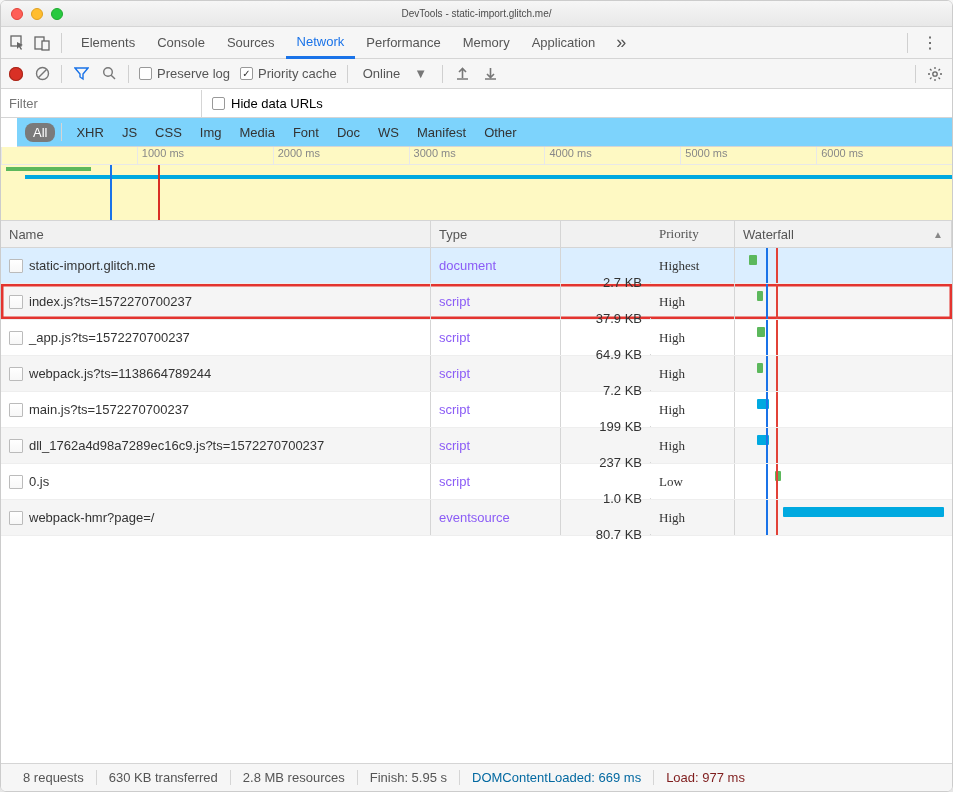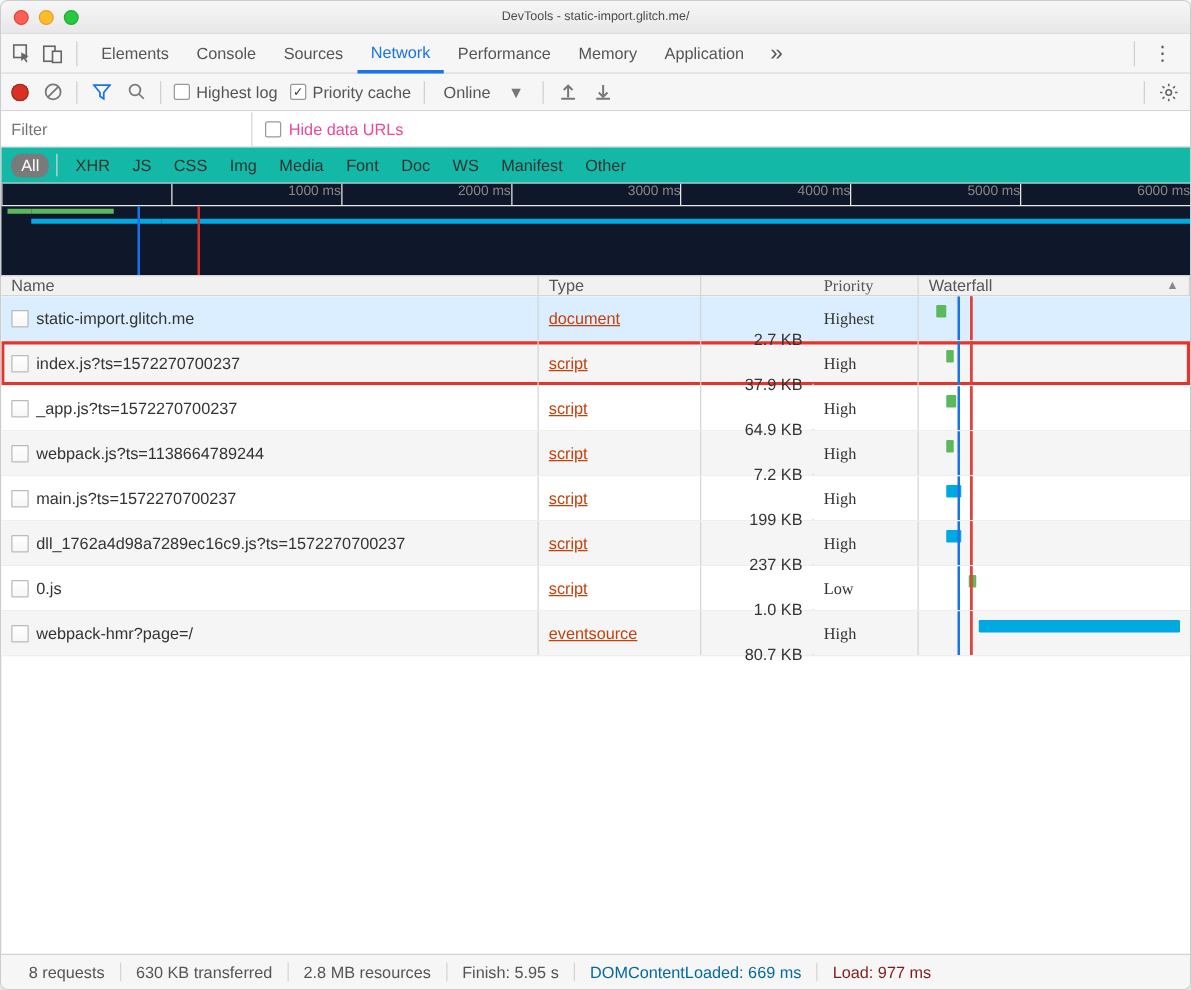--- a/index.html
+++ b/index.html
@@ -80,53 +80,52 @@
     display:flex;
     align-items:center;
     border-bottom:1px solid #d5d5d5;
     height:29px;
     background:#fff;
   }
   .filterbar input {
     border:none; outline:none; height:27px; padding:0 8px; width:200px; font-size:13px; color:#888;
   }
   .filterbar .fsep { width:1px; height:27px; background:#d5d5d5;}
-  .filterbar .chk { display:flex; align-items:center; gap:6px; padding-left:10px; color:#ec4899;text-align:right;}
+  .filterbar .chk { display:flex; align-items:center; gap:6px; padding-left:10px; color:#000000;text-align:right;}
   .filterbar .chk .box { width:13px; height:13px; border:1px solid #999; border-radius:2px;}
 
   
   .typerow {
     display:flex; align-items:center; gap:6px;
-    height:29px; padding:0 8px; border-bottom:1px solid #d5d5d5; background:#14b8a6;
+    height:29px; padding:0 8px; border-bottom:1px solid #d5d5d5; background:#7dd3fc;margin-left:16px;
   }
   .pill { padding:2px 8px; border-radius:8px; color:#333; cursor:pointer; font-size:13px;}
   .pill.active { background:#7a7a7a; color:#fff;}
   .trsep { width:1px; height:18px; background:#d5d5d5; margin:0 4px;}
 
   
   .timeline {
     border-bottom:1px solid #d5d5d5;
-    background:#0f172a;
-    text-align:right;
+    background:#fef9c3;
   }
   .ruler { display:flex; height:18px; border-bottom:1px solid #e8e8e8; font-size:11px; color:#888;}
   .ruler div { flex:1; border-left:1px solid #e8e8e8; padding-left:4px; white-space:nowrap;}
   .overview { position:relative; height:55px; }
   .ov-bar { position:absolute; height:4px; background:#4a9;}
   .ov-line { position:absolute; top:0; bottom:0; width:2px;}
   .blue-line { background:#1a73e8;}
   .red-line { background:#d93025;}
   .ov-bluebar { position:absolute; top:10px; height:4px; background:#00a9e0;}
 
   
   .grid {
     flex:1; display:flex; flex-direction:column; min-height:0;
   }
   .ghead {
-    display:flex; background:#f1f1f1; border-bottom:1px solid #d5d5d5; height:16px;
+    display:flex; background:#f1f1f1; border-bottom:1px solid #d5d5d5; height:27px;
     align-items:stretch; color:#555;
   }
   .col { border-right:1px solid #d5d5d5; display:flex; align-items:center; padding:0 8px;}
   .c-name { width:430px;}
   .c-type { width:130px;}
   .c-size { width:90px; justify-content:flex-end;margin-top:34px;}
   .c-prio { width:84px;font-family:Liberation Serif, serif;}
   .c-wf   { flex:1; position:relative;}
   .ghead .c-wf { justify-content:space-between;}
   .ghead .sort-tri { color:#888; font-size:10px;}
@@ -134,21 +133,21 @@
   .row { display:flex; height:36px; align-items:stretch; border-bottom:1px solid #eee;}
   .row:nth-child(odd){ background:#fff;}
   .row:nth-child(even){ background:#f5f5f5;}
   .row.selected { background:#dbeeff;}
   .row.highlight { box-shadow: inset 0 0 0 2.5px #e3342f; }
   .fileicon {
     width:14px; height:14px; border:1px solid #bbb; border-radius:1px; margin-right:6px; flex-shrink:0;
     background:linear-gradient(#fff,#f7f7f7);
   }
   .row .c-name { display:flex; align-items:center; color:#333; white-space:nowrap; overflow:hidden;}
-  .row .c-type { color:#c2410c;text-decoration:underline;}
+  .row .c-type { color:#8b5cf6;}
   .row .c-size { color:#333;}
   .row .c-prio { color:#333;}
   .row .c-wf { border-right:none;}
   .wfcell { position:relative; width:100%; height:100%;}
   .wf-bar { position:absolute; top:7px; height:10px; border-radius:1px;}
   .wf-green { background:#5cb85c;}
   .wf-blue  { background:#00a9e0;}
   .wf-line { position:absolute; top:0; bottom:0; width:2px;}
   .wf-line.blue { background:#1a73e8;}
   .wf-line.red { background:#d93025;}
@@ -220,21 +219,21 @@
   </div>
   <div class="icon-btn">
     <svg width="15" height="15" viewBox="0 0 15 15">
         <circle cx="6" cy="6" r="4.3" fill="none" stroke="#777" stroke-width="1.4"></circle>
         <line x1="9.2" y1="9.2" x2="13" y2="13" stroke="#777" stroke-width="1.4"></line>
       </svg>
   </div>
   <div class="tb-sep"></div>
   <label class="checkbox">
     <span class="box"></span>
-    <span>Highest log</span>
+    <span>Preserve log</span>
   </label>
   <label class="checkbox checked">
     <span class="box"></span>
     <span>Priority cache</span>
   </label>
   <div class="tb-sep"></div>
   <div class="select">
     <span>Online</span>
     <span class="arrow">▼</span>
   </div>

